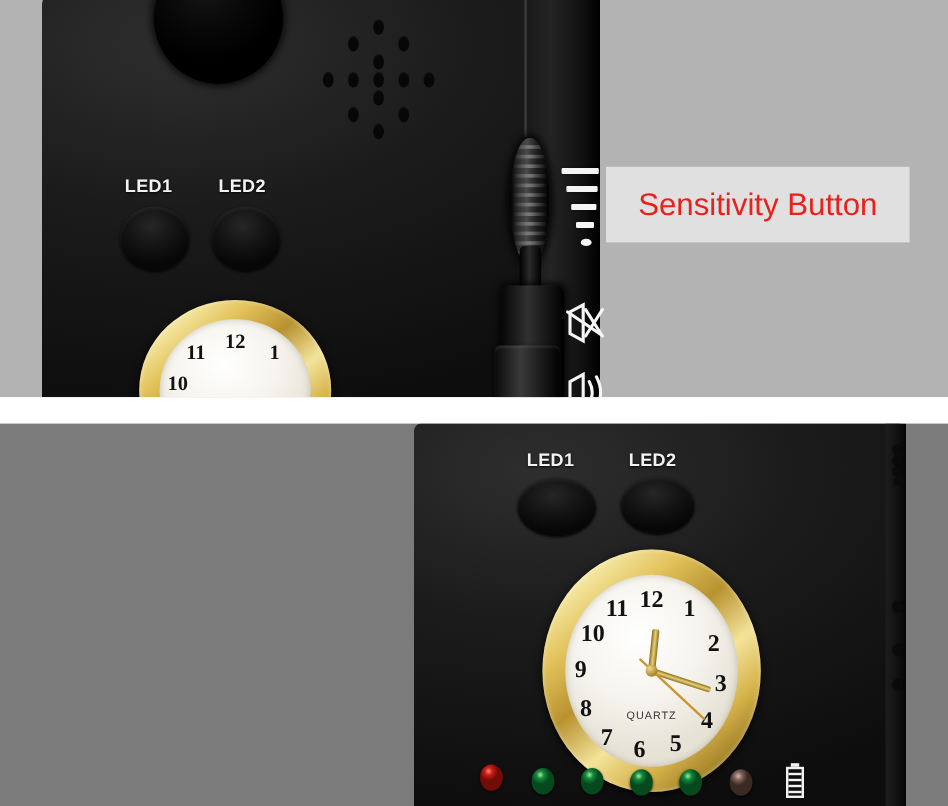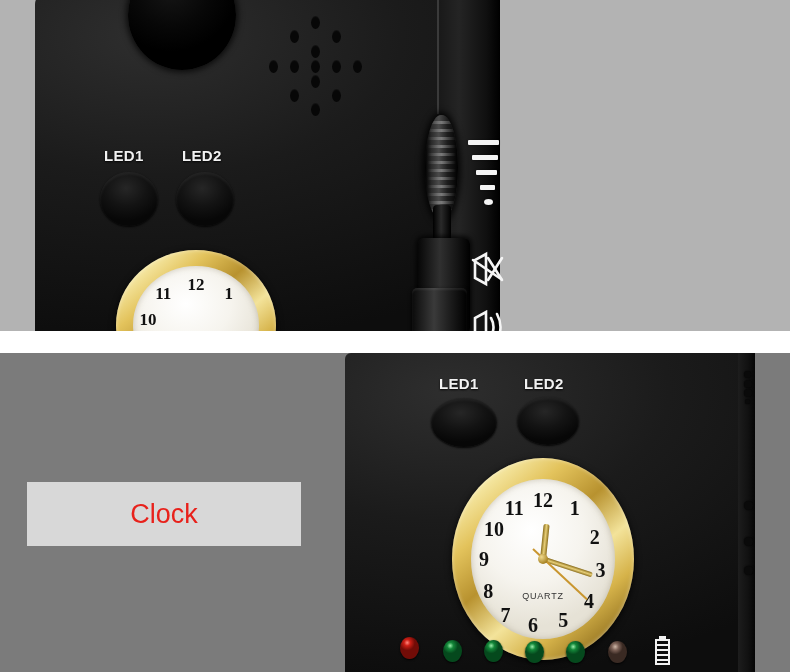--- a/index.html
+++ b/index.html
@@ -352,20 +352,23 @@
     </svg>
 
     <svg class="glyph" style="left:469px; top:310px;" width="36" height="34" viewBox="0 0 36 34">
       <g stroke="#f5f5f5" stroke-width="2.6" fill="none" stroke-linecap="round">
         <path d="M6 8 L6 26 L17 32 L17 2 Z"></path>
         <path d="M22 8 Q27 17 22 26"></path>
         <path d="M28 4 Q35 17 28 30"></path>
       </g>
     </svg>
 
+    <div class="callout" id="callout-sensitivity">
+      <span class="callout-text">Sensitivity Button</span>
+    </div>
   </div>
 
   <div id="panel-gap"></div>
 
   <div class="panel" id="panel-bottom">
 
     <div class="device-body" id="device-bottom"></div>
     <div id="device-bottom-side"></div>
 
     <div class="side-nub" style="left:744px; top:18px; width:7px; height:7px;"></div>
@@ -417,17 +420,14 @@
 
   <div id="battery-icon" style="left:655px;">
     <div class="batt-tip"></div>
     <div class="batt-body"></div>
     <div class="batt-seg" style="top:8px;"></div>
     <div class="batt-seg" style="top:13px;"></div>
     <div class="batt-seg" style="top:18px;"></div>
     <div class="batt-seg" style="top:23px;"></div>
   </div>
 
-  <div class="callout" id="callout-clock">
-    <span class="callout-text">Clock</span>
-  </div>
 
 </div>
 
 </body></html>

